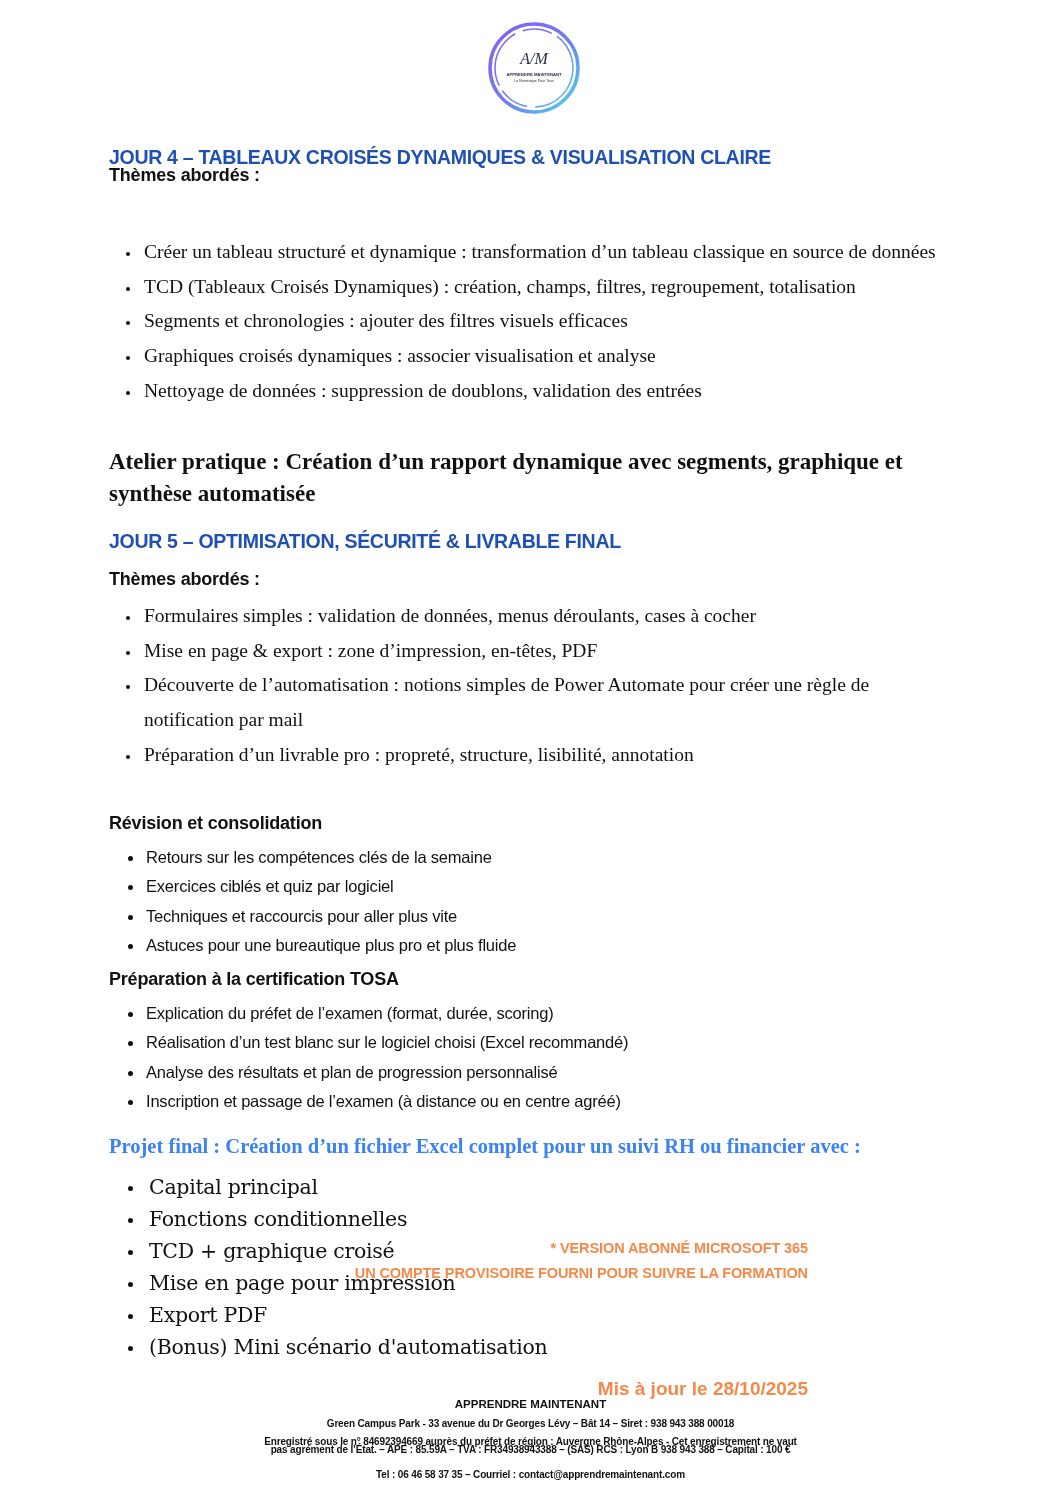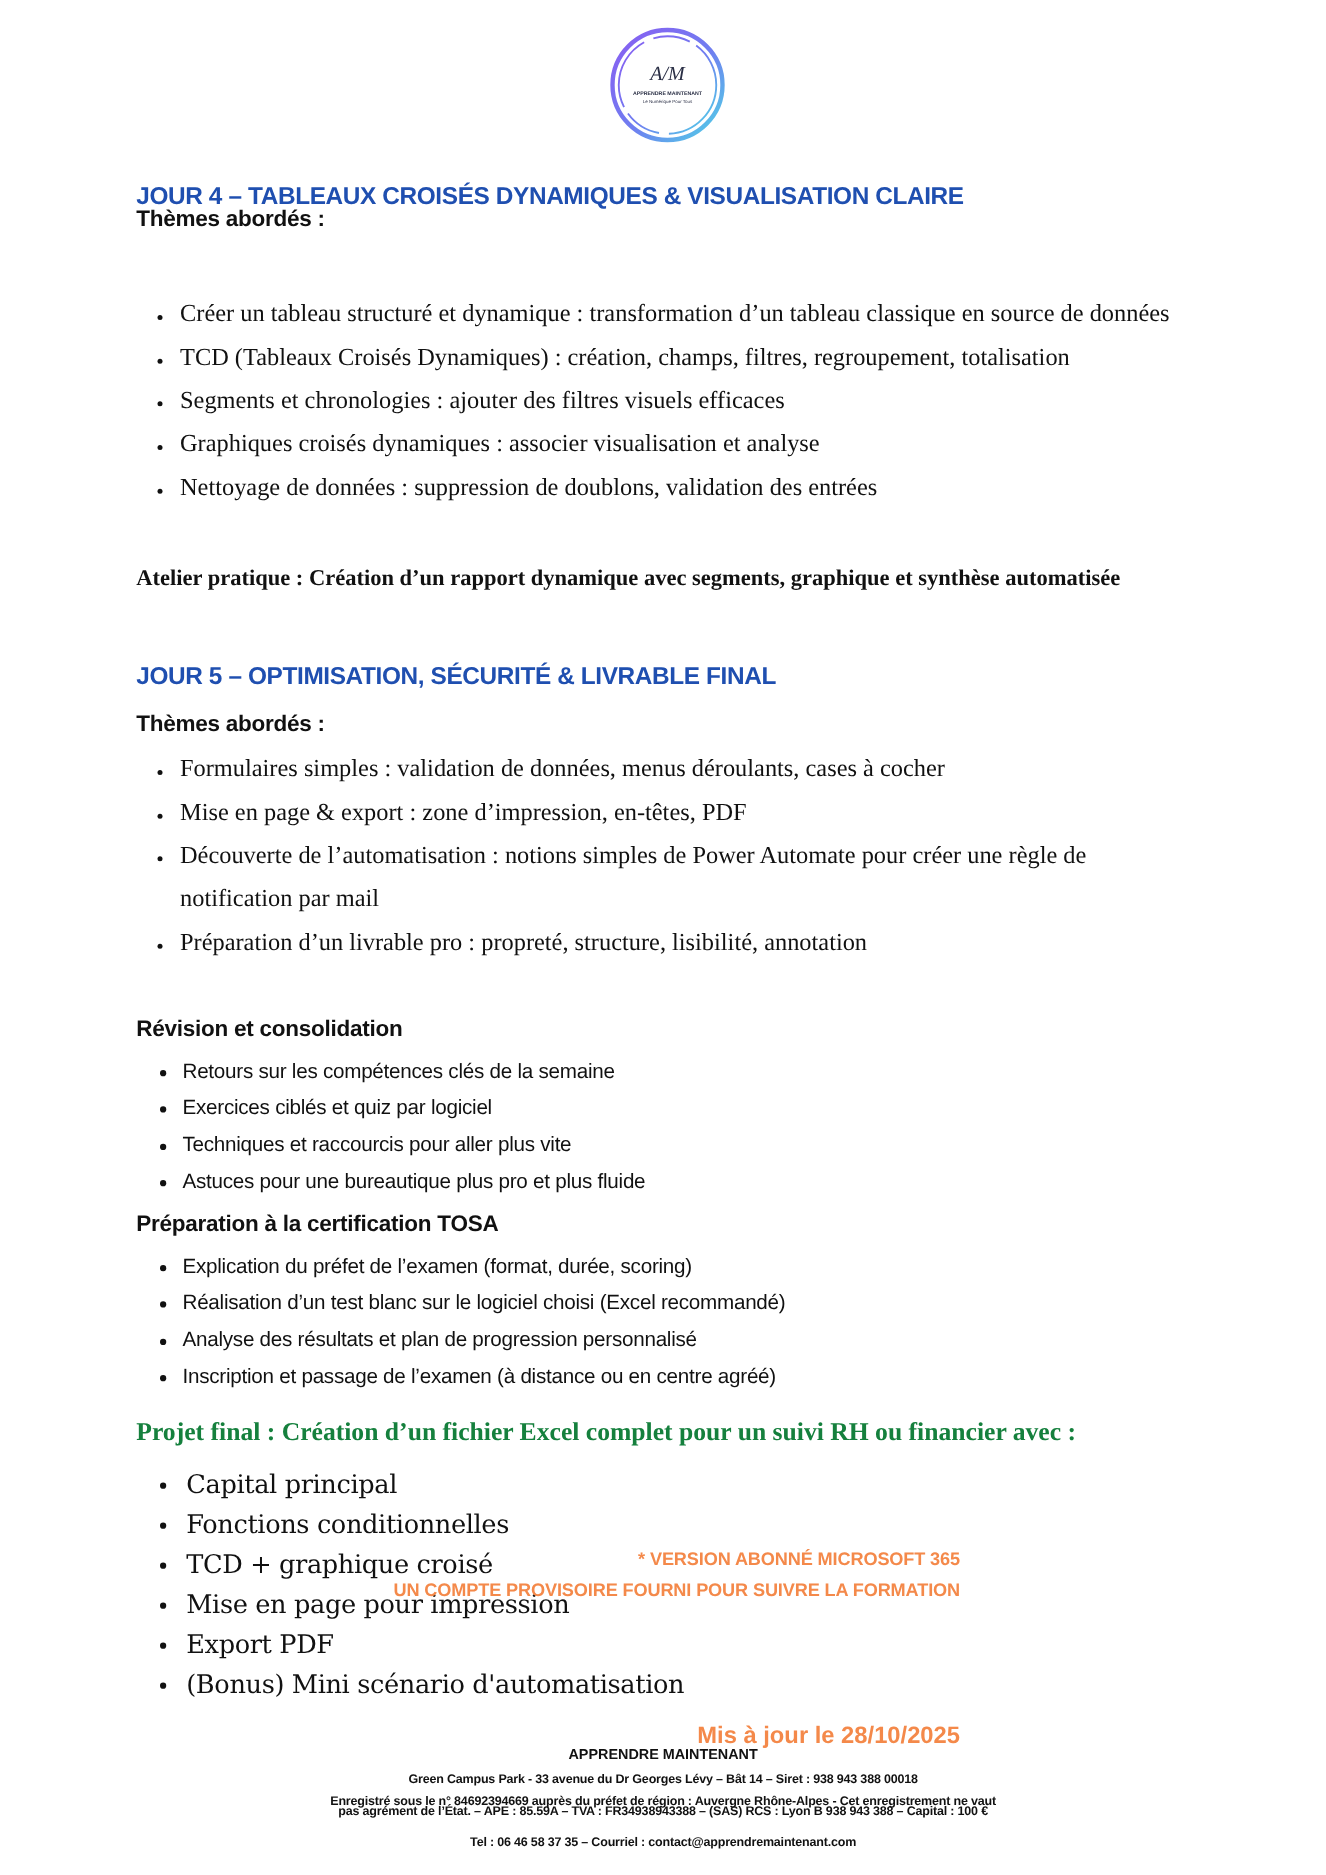--- a/index.html
+++ b/index.html
@@ -1,17 +1,17 @@
 <!DOCTYPE html>
 <html><head>
   <meta charset="utf-8">
   <style>
     html, body { margin: 0; padding: 0; background: #ffffff; }
     body { width: 1061px; height: 1500px; position: relative; overflow: hidden; color: #111; }
-    .page { position: absolute; left: 0; top: 0; width: 875px; height: 1500px; }
+    .page { position: absolute; left: 0; top: 0; width: 875px; height: 1500px; padding-left: 40px; }
 
     
     .logo { position: absolute; left: 486px; top: 20px; width: 96px; height: 96px; }
     .logo svg { width: 96px; height: 96px; display: block; }
 
     .day-title {
       position: absolute; left: 109px;
       font-family: "Liberation Sans", sans-serif;
       font-weight: bold; color: #1f4fb0; font-size: 19.5px; letter-spacing: -0.3px;
       white-space: nowrap;
@@ -37,26 +37,26 @@
       position: absolute; left: 124px; margin: 0; padding: 0; list-style: none;
       font-family: "Liberation Sans", sans-serif; font-size: 16.5px; line-height: 29.3px; color: #111;
     }
     ul.sans-list li { position: relative; padding-left: 22px; letter-spacing: -0.2px; }
     ul.sans-list li::before {
       content: ""; position: absolute; left: 4px; top: 13px; width: 5px; height: 5px; border-radius: 50%; background: #111;
     }
 
     .atelier {
       position: absolute; left: 109px; width: 845px;
-      font-family: "Liberation Serif", serif; font-weight: bold; font-size: 18px; line-height: 32px; color: #111;
+      font-family: "Liberation Serif", serif; font-weight: bold; font-size: 23px; line-height: 32px; color: #111;
     }
 
     .projet-title {
       position: absolute; left: 109px; top: 1135px; white-space: nowrap;
-      font-family: "Liberation Serif", serif; font-weight: bold; font-size: 20.5px; color: #15803d;
+      font-family: "Liberation Serif", serif; font-weight: bold; font-size: 20.5px; color: #3b82f6;
     }
 
     ul.projet-list {
       position: absolute; left: 124px; top: 1171px; margin: 0; padding: 0; list-style: none;
       font-family: "DejaVu Serif", serif; font-size: 20.5px; line-height: 32px; color: #111;
     }
     ul.projet-list li { position: relative; padding-left: 25px; letter-spacing: -0.3px; }
     ul.projet-list li::before {
       content: ""; position: absolute; left: 4px; top: 15px; width: 5px; height: 5px; border-radius: 50%; background: #111;
     }

